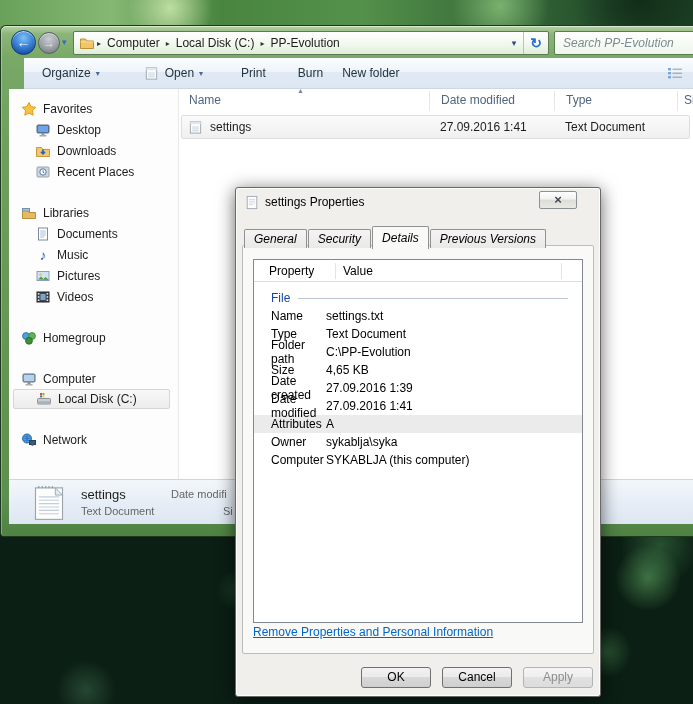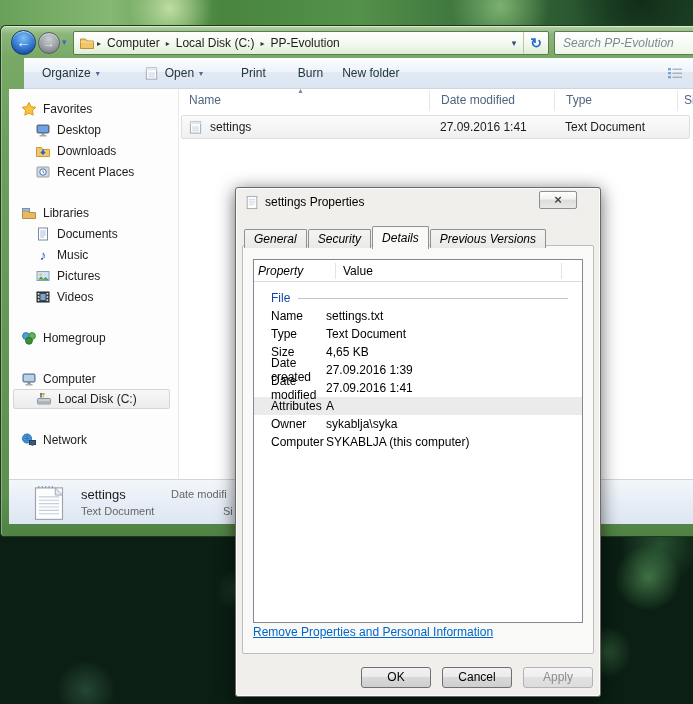--- a/index.html
+++ b/index.html
@@ -110,21 +110,21 @@
   .dlg-tabs { position:absolute; left:8px; top:38px; display:flex; align-items:flex-end; z-index:3; }
   .tab { height:19px; line-height:19px; padding:0 9px; margin-right:1px;
     background:linear-gradient(180deg,#f4f4f4,#e9e9e7); border:1px solid #919191; border-bottom:none;
     border-radius:2px 2px 0 0; cursor:default;font-style:italic; }
   .tab.active { height:23px; line-height:22px; margin-bottom:-1px; background:#f9f9f7; position:relative; }
   .tabpage { position:absolute; left:6px; top:57px; width:352px; height:409px;
     background:#f9f9f7; border:1px solid #bcbcbc; border-radius:2px; }
   .listview { position:absolute; left:10px; top:13px; width:330px; height:364px; background:#fff; border:1px solid #828790; overflow:hidden; }
   .lv-head { position:relative; height:22px; border-bottom:1px solid #dcdcdc; }
   .lv-head .lvh { position:absolute; top:4px; }
-  .lvh-prop { left:4px;font-style:italic; } .lvh-val { left:89px; }
+  .lvh-prop { left:15px; } .lvh-val { left:89px; }
   .lv-vsep { position:absolute; top:3px; width:1px; height:16px; background:#e4e4e4; }
   .lv-vsep1 { left:81px; } .lv-vsep2 { left:307px; }
   .lv-group { display:flex; align-items:center; margin-top:7px; height:18px; }
   .lv-group .gname { color:#1547a8; padding-left:17px; }
   .lv-group .gline { flex:1; height:1px; background:#bdc7d1; margin:0 14px 0 8px; }
   .lv-row { display:flex; height:18px; align-items:center; }
   .lv-row.hl { background:#ebebeb; }
   .lv-row .plabel { width:72px; padding-left:17px; flex:none; }
   .lv-row .pvalue { padding-left:0; }
   .dlg-link { position:absolute; left:10px; bottom:14px; color:#0066cc; text-decoration:underline; cursor:pointer; }
@@ -434,20 +434,24 @@
       </div>
       <div class="lv-row">
           <span class="plabel">Name</span>
           <span class="pvalue">settings.txt</span>
         </div>
       <div class="lv-row">
           <span class="plabel">Type</span>
           <span class="pvalue">Text Document</span>
         </div>
       <div class="lv-row">
+          <span class="plabel">Folder path</span>
+          <span class="pvalue">C:\PP-Evolution</span>
+        </div>
+      <div class="lv-row">
           <span class="plabel">Size</span>
           <span class="pvalue">4,65 KB</span>
         </div>
       <div class="lv-row">
           <span class="plabel">Date created</span>
           <span class="pvalue">27.09.2016 1:39</span>
         </div>
       <div class="lv-row">
           <span class="plabel">Date modified</span>
           <span class="pvalue">27.09.2016 1:41</span>

